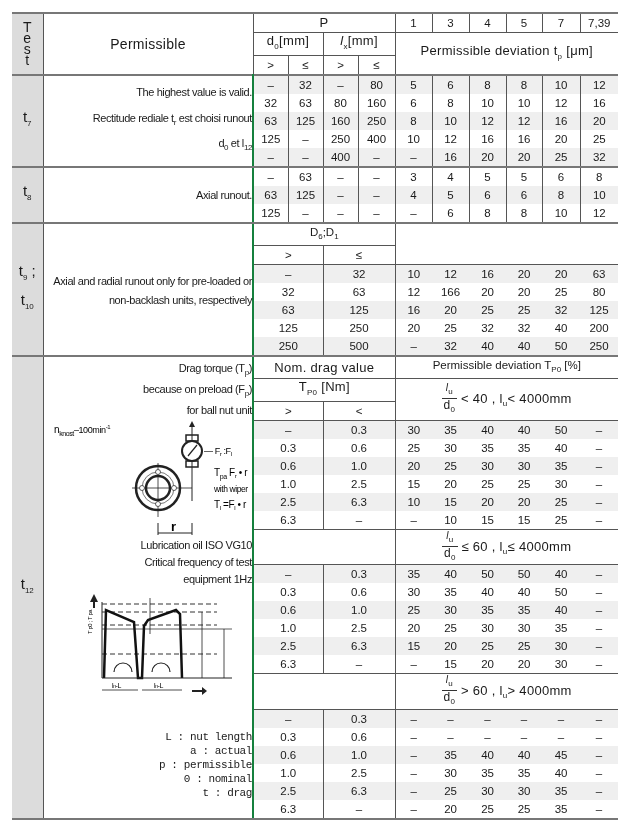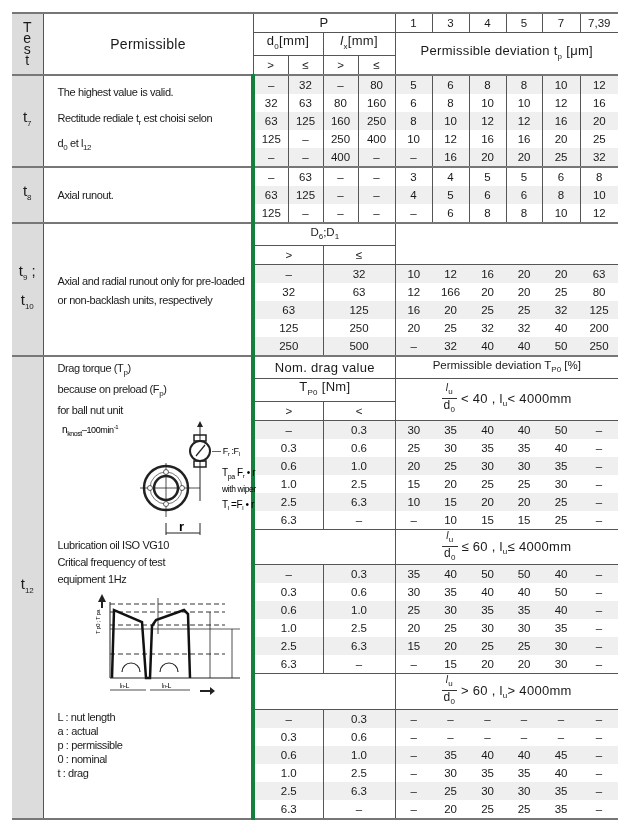--- a/index.html
+++ b/index.html
@@ -2,21 +2,21 @@
 <html><head>
 <meta charset="utf-8">
 <style>
   html, body { margin:0; padding:0; background:#ffffff; }
   body { width:622px; height:822px; position:relative; overflow:hidden;
          font-family:"Liberation Sans", sans-serif; color:#1a1a1a; }
   .page { position:absolute; left:12px; top:12px; width:606px; }
   table { border-collapse:collapse; width:606px; table-layout:fixed; font-size:11.5px; }
   td { padding:0; height:18px; line-height:16px; text-align:center; vertical-align:middle; white-space:nowrap; }
   .test { background:#dcdcdc; border-right:1px solid #555; font-size:15px; }
-  .desc { text-align:left; padding-left:14px; vertical-align:top; border-right:4px solid #15803d; font-size:11px; line-height:20px; white-space:normal; letter-spacing:-0.4px; }
+  .desc { text-align:right; padding-left:6px; vertical-align:top; border-right:2px solid #15803d; font-size:11px; line-height:20px; white-space:normal; letter-spacing:-0.4px; }
   .top { border-top:2px solid #777; }
   .bot { border-bottom:2px solid #777; }
   .vr { border-right:1px solid #555; }
   .hb { border-bottom:1px solid #555; }
   .shade td.d { background:#efefef; }
   .hdr { font-size:13px; letter-spacing:0.3px; }
   sub { font-size:8px; }
   .frac { display:inline-block; vertical-align:middle; text-align:center; line-height:12px; }
   .frac .n { display:block; border-bottom:1px solid #333; padding:0 4px; font-size:10px; }
   .frac .dn { display:block; font-size:12px; }
@@ -71,21 +71,21 @@
     <td class="hb vr">≤</td>
     <td class="hb vr">&gt;</td>
     <td class="hb vr">≤</td>
   </tr>
   </tbody>
       <tbody id="t7-body">
         <tr class="shade">
           <td rowspan="5" class="test top bot"><span><span>t</span><sub>7</sub></span></td>
           <td rowspan="5" class="desc top bot" style="padding-top: 6px;">
             <div>The highest value is valid.</div>
-            <div style="margin-top: 6px;"><span>Rectitude rediale t</span><sub>r</sub><span> est choisi selon</span></div>
+            <div style="margin-top: 6px;"><span>Rectitude rediale t</span><sub>r</sub><span> est choisi runout</span></div>
             <div><span>d</span><sub>0</sub><span> et l</span><sub>12</sub></div>
           </td>
           <td class="d" style="border-right:1px solid #555;border-top:2px solid #777;">–</td>
           <td class="d" style="border-right:1px solid #555;border-top:2px solid #777;">32</td>
           <td class="d" style="border-right:1px solid #555;border-top:2px solid #777;">–</td>
           <td class="d" style="border-right:1px solid #555;border-top:2px solid #777;">80</td>
           <td class="d" style="border-right:1px solid #555;border-top:2px solid #777;">5</td>
           <td class="d" style="border-right:1px solid #555;border-top:2px solid #777;">6</td>
           <td class="d" style="border-right:1px solid #555;border-top:2px solid #777;">8</td>
           <td class="d" style="border-right:1px solid #555;border-top:2px solid #777;">8</td>
@@ -297,21 +297,21 @@
     <line x1="50" y1="88" x2="180" y2="88" stroke="#222" stroke-width="1"></line>
     <line x1="150" y1="22" x2="150" y2="88" stroke="#222" stroke-width="0.8"></line>
     <line x1="172" y1="39" x2="172" y2="88" stroke="#222" stroke-width="0.8"></line>
     <line x1="98" y1="8" x2="98" y2="44" stroke="#222" stroke-width="0.8"></line>
     <line x1="50" y1="100" x2="86" y2="100" stroke="#222" stroke-width="0.8"></line>
     <line x1="90" y1="100" x2="130" y2="100" stroke="#222" stroke-width="0.8"></line>
     <text x="60" y="98" font-size="7" font-family="Liberation Sans, sans-serif">l<tspan font-size="5">n</tspan>-L</text>
     <text x="102" y="98" font-size="7" font-family="Liberation Sans, sans-serif">l<tspan font-size="5">n</tspan>-L</text>
     <polygon points="140,100 150,100 150,97 155,101 150,105 150,102 140,102" fill="#222"></polygon>
             </svg>
-            <div style="margin-top: 0;">
+            <div style="margin-top: 20px; font-family: Liberation Mono, monospace;">
               <div class="legend-line">L : nut length</div>
               <div class="legend-line">a : actual</div>
               <div class="legend-line">p : permissible</div>
               <div class="legend-line">0 : nominal</div>
               <div class="legend-line">t : drag</div>
             </div>
           </td>
           <td colspan="4" class="hb vr cond">Nom. drag value</td>
           <td colspan="6" class="hb" style="font-size: 11.5px;"><span>Permissible deviation     </span><span>T</span><sub>P0</sub><span> [%]</span></td>
         </tr>

